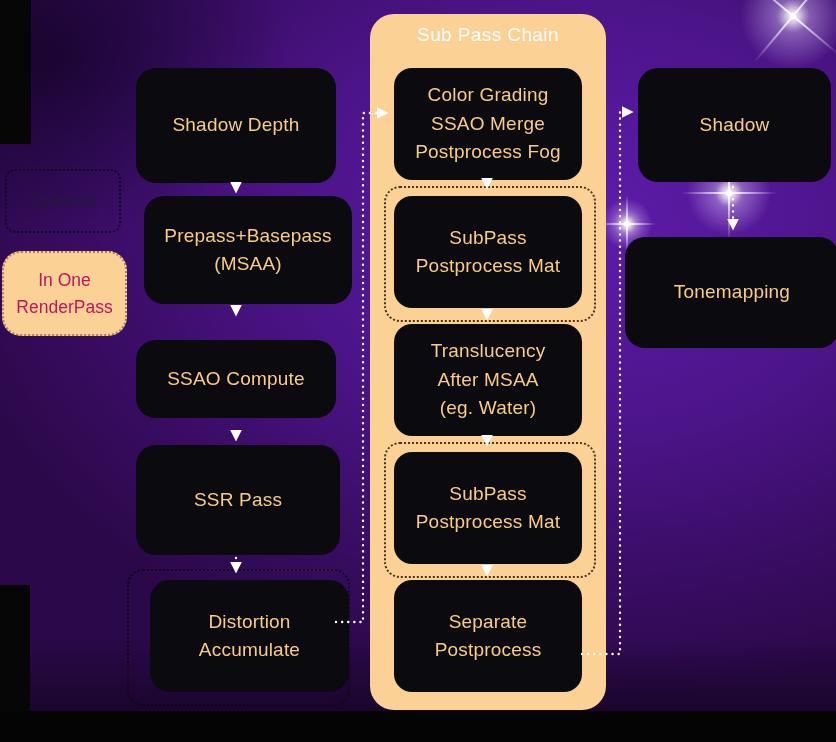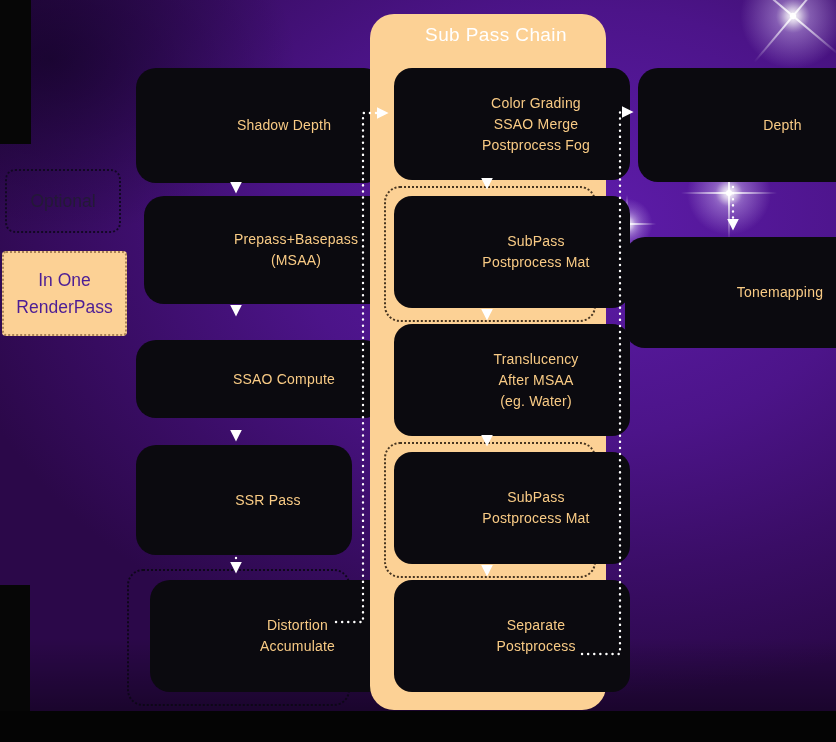--- a/index.html
+++ b/index.html
@@ -26,59 +26,59 @@
     background:linear-gradient(to bottom, rgba(255,255,255,0), rgba(255,255,255,.95), rgba(255,255,255,0));}
   .sparkle .ray-h{position:absolute;left:50%;top:50%;width:100%;height:2px;transform:translate(-50%,-50%);
     background:linear-gradient(to right, rgba(255,255,255,0), rgba(255,255,255,.95), rgba(255,255,255,0));}
   .sparkle-a{left:729px;top:193px;width:96px;height:96px;}
   .sparkle-b{left:627px;top:224px;width:58px;height:58px;}
   .sparkle-c{left:793px;top:16px;width:120px;height:120px;transform:translate(-50%,-50%) rotate(40deg);}
 
   
   .node{
     position:absolute;background:#0b0a0f;border-radius:20px;
-    color:#f9cb85;font-size:14px;font-weight:500;letter-spacing:.2px;line-height:1.5;
-    display:flex;align-items:center;justify-content:center;text-align:center;white-space:pre-line;padding-left:48px;
+    color:#f9cb85;font-size:19px;font-weight:500;letter-spacing:.2px;line-height:1.5;
+    display:flex;align-items:center;justify-content:center;text-align:center;white-space:pre-line;
   }
   .n-shadow{left:136px;top:68px;width:200px;height:115px;}
   .n-prepass{left:144px;top:196px;width:208px;height:108px;}
   .n-ssao{left:136px;top:340px;width:200px;height:78px;}
-  .n-ssr{left:136px;top:445px;width:168px;height:110px;}
+  .n-ssr{left:136px;top:445px;width:204px;height:110px;}
   .n-distortion{left:137px;top:580px;width:199px;height:112px;margin-left:13px;}
   .n-bloom{left:638px;top:68px;width:193px;height:114px;}
   .n-tonemap{left:625px;top:237px;width:214px;height:111px;}
 
   .opt-outline{position:absolute;border:2px dotted rgba(12,8,22,.9);border-radius:16px;}
   .o-distortion{left:127px;top:569px;width:219px;height:133px;}
 
   
   .subpass{
     position:absolute;left:370px;top:14px;width:236px;height:696px;
     background:#fcd195;border-radius:24px;
   }
   .subpass .title{
-    position:absolute;top:10px;left:8px;width:100%;text-align:center;
+    position:absolute;top:10px;left:0;width:100%;text-align:center;
     color:#ffffff;font-size:19px;font-weight:500;letter-spacing:.4px;
   }
   .subpass .node{left:24px;width:188px;height:112px;border-radius:18px;}
   .s1{top:54px;} .s2{top:182px;} .s3{top:310px;} .s4{top:438px;} .s5{top:566px;}
   .subpass .opt-outline{left:14px;width:208px;height:132px;border-color:rgba(25,14,4,.8);}
   .o-s2{top:172px;} .o-s4{top:428px;}
 
   
   .legend-optional{
     position:absolute;left:5px;top:169px;width:112px;height:60px;
     border:2px dotted rgba(14,9,28,.85);border-radius:10px;
     color:#231a36;font-size:17.5px;font-weight:500;
     display:flex;align-items:center;justify-content:center;
   }
   .legend-inone{
     position:absolute;left:2px;top:251px;width:121px;height:81px;
-    background:#fcd195;border-radius:4px;border:2px dotted rgba(70,35,10,.45);
-    color:#4c1d95;font-size:17.5px;font-weight:500;line-height:1.5;
+    background:#fcd195;border-radius:19px;border:2px dotted rgba(70,35,10,.45);
+    color:#be185d;font-size:17.5px;font-weight:500;line-height:1.5;
     display:flex;align-items:center;justify-content:center;text-align:center;white-space:pre-line;
   }
 
   .overlay{position:absolute;left:0;top:0;pointer-events:none;}
 </style>
 </head>
 <body>
 
 <div class="stage">
 
@@ -129,21 +129,21 @@
     <div class="node s3">Translucency
 After MSAA
 (eg. Water)</div>
     <div class="opt-outline o-s4"></div>
     <div class="node s4">SubPass
 Postprocess Mat</div>
     <div class="node s5">Separate
 Postprocess</div>
   </div>
 
-  <div class="node n-bloom">Depth</div>
+  <div class="node n-bloom">Shadow</div>
   <div class="node n-tonemap">Tonemapping</div>
 
   <svg class="overlay" width="836" height="742">
     <defs>
       <marker id="arr" viewBox="0 0 10 10" refX="7" refY="5" markerWidth="5" markerHeight="5" orient="auto-start-reverse">
         <path d="M0,0 L10,5 L0,10 z" fill="#ffffff"></path>
       </marker>
     </defs>
     <g fill="none" stroke="#ffffff" stroke-width="2.4" stroke-linecap="round" stroke-dasharray="0.1 6">
       <path d="M236 185 V190" marker-end="url(#arr)"></path>

